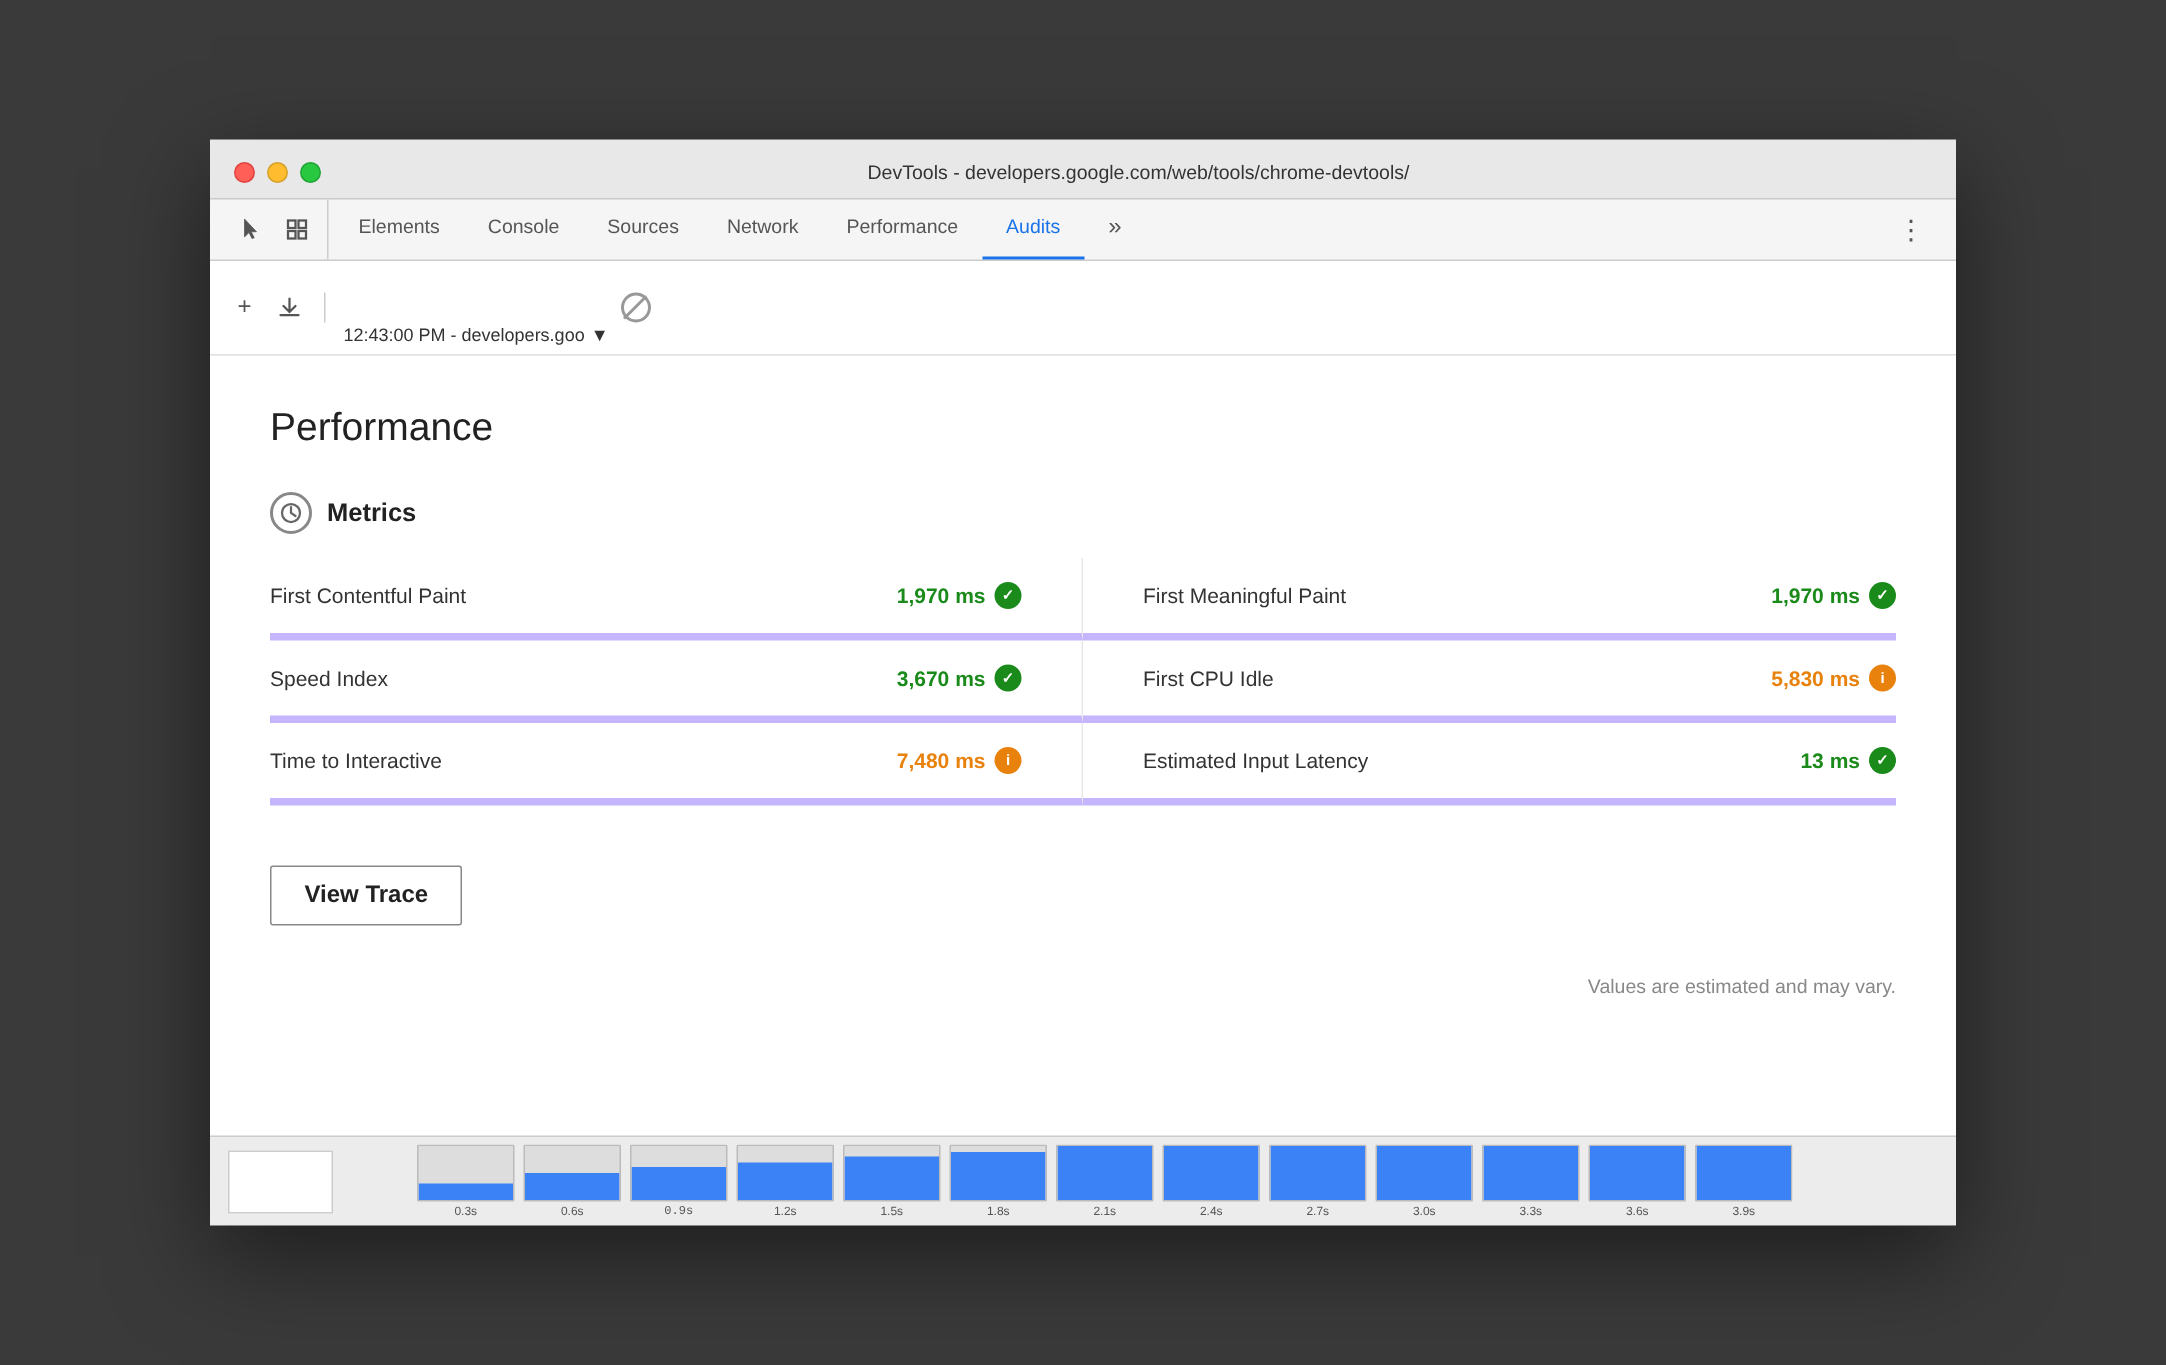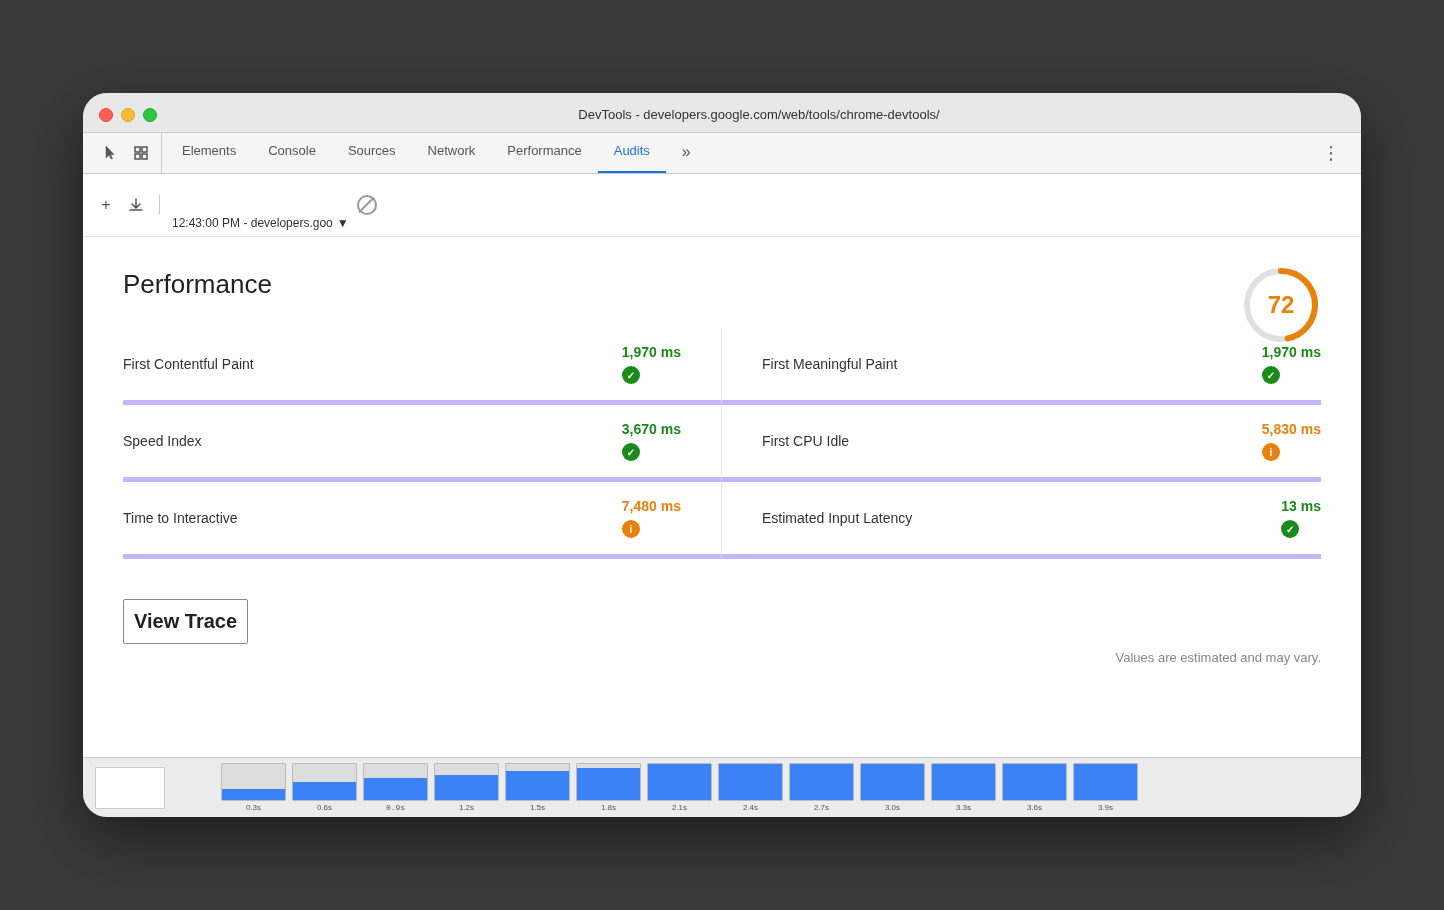--- a/index.html
+++ b/index.html
@@ -5,23 +5,23 @@
     * { box-sizing: border-box; margin: 0; padding: 0; }
     body {
       background: #3a3a3a;
       display: flex;
       justify-content: center;
       align-items: center;
       min-height: 100vh;
       font-family: -apple-system, BlinkMacSystemFont, 'Segoe UI', sans-serif;
     }
     .window {
-      width: 1278px;
+      width: 1164px;
       background: #a3a3a3;
-      border-radius: 24px;
+      border-radius: 0;
       box-shadow: 0 20px 60px rgba(0,0,0,0.5);
       overflow: hidden;
     }
     .title-bar {
       background: #e8e8e8;
       padding: 14px 16px 10px;
       display: flex;
       align-items: center;
       border-bottom: 1px solid #ccc;
     }
@@ -231,24 +231,24 @@
     .metric-row:nth-child(even) {
       padding-left: 40px;
       padding-right: 0;
     }
     .metric-label {
       font-size: 14px;
       color: #333;
     }
     .metric-value {
       display: flex;
+      align-items: center;
       gap: 6px;
       font-size: 14px;
       font-weight: 600;
-      flex-direction: column;
     }
     .metric-value.green { color: #1a8a1a; }
     .metric-value.orange { color: #e8820c; }
     .check-icon {
       width: 18px;
       height: 18px;
       border-radius: 50%;
       background: #1a8a1a;
       display: flex;
       align-items: center;
@@ -263,25 +263,25 @@
       background: #e8820c;
       display: flex;
       align-items: center;
       justify-content: center;
       color: white;
       font-size: 10px;
       font-weight: 700;
     }
     .view-trace-btn {
       margin-top: 20px;
-      padding: 10px 10px;
+      padding: 10px 22px;
       background: #fff;
       border: 1px solid #888;
       border-radius: 2px;
-      font-size: 20px;
+      font-size: 16px;
       font-weight: 600;
       color: #222;
       cursor: pointer;
     }
     .disclaimer {
       position: absolute;
       bottom: 92px;
       right: 40px;
       font-size: 13px;
       color: #888;
@@ -390,30 +390,32 @@
       <span>12:43:00 PM - developers.goo</span>
       <span>▼</span>
     </div>
     <div class="no-sign"></div>
   </div>
 
   <div class="content">
     <h1 class="perf-title">Performance</h1>
 
     
-    <div class="score-circle">
-      <svg viewBox="0 0 80 80">
-        <circle cx="40" cy="40" r="34" fill="none" stroke="#e0e0e0" stroke-width="6"></circle>
-        <circle cx="40" cy="40" r="34" fill="none" stroke="#e8820c" stroke-width="6" stroke-dasharray="153 214" stroke-dashoffset="53" stroke-linecap="round" transform="rotate(-90 40 40)"></circle>
-      </svg>
-      <div class="score-text">72</div>
-    </div>
 
     
     <div class="metrics-section">
+      <div class="metrics-header">
+        <div class="metrics-icon">
+          <svg width="16" height="16" viewBox="0 0 16 16" fill="none">
+            <circle cx="8" cy="8" r="6" stroke="#666" stroke-width="1.5"></circle>
+            <path d="M8 4 L8 8 L11 10" stroke="#666" stroke-width="1.5" stroke-linecap="round"></path>
+          </svg>
+        </div>
+        <span class="metrics-title">Metrics</span>
+      </div>
 
       <div class="metrics-grid">
 
         <div class="metric-row">
           <span class="metric-label">First Contentful Paint</span>
           <div class="metric-value green">
             <span>1,970 ms</span>
             <div class="check-icon">✓</div>
           </div>
         </div>

